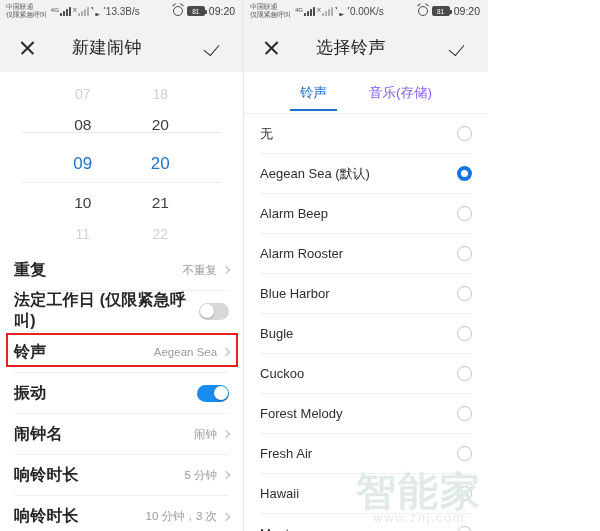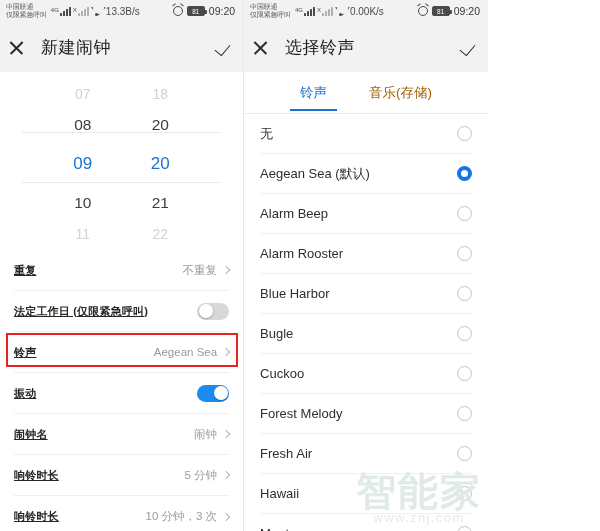--- a/index.html
+++ b/index.html
@@ -51,21 +51,21 @@
   .batt { width:18px; height:10px; border:1.2px solid #4a4a4a; border-radius:2px;
           position:relative; display:flex; align-items:center; justify-content:center;
           font-size:6.5px; color:#ffffff; background:#4a4a4a; }
   .batt::after{ content:""; position:absolute; right:-3px; top:3px; width:2px;
                 height:4px; background:#4a4a4a; border-radius:0 1px 1px 0; }
   .sb-time { font-size:10.5px; color:#3a3a3a; }
 
   
   .appbar {
     height:50px; background:#f2f2f2;
-    display:flex; align-items:center; padding:0 8px;
+    display:flex; align-items:center; padding:0 19px;gap:20px;
   }
   .icon-x { width:17px; height:17px; position:relative; flex:0 0 auto; cursor:pointer; }
   .icon-x::before, .icon-x::after{
     content:""; position:absolute; left:0; top:8px; width:17px; height:1.6px;
     background:#2b2b2b; }
   .icon-x::before{ transform:rotate(45deg);} .icon-x::after{ transform:rotate(-45deg);}
   .appbar-title { margin-left:16px; font-size:17px; color:#1f1f1f; letter-spacing:0.5px; }
   .icon-check { margin-left:auto; width:18px; height:12px; position:relative; cursor:pointer; }
   .icon-check::before{
     content:""; position:absolute; left:1px; top:0px; width:8px; height:13px;
@@ -83,41 +83,41 @@
   .prow.faint { color:#d2d2d2; font-size:14px; }
   .prow.sel { color:#1a72d0; font-weight:normal; font-size:17px; height:50px; }
   .pline { position:absolute; left:22px; right:22px; height:1px; background:#eaeaea; }
   .pline.top { top:60px; } .pline.bot { top:110px; }
 
   
   .rows { background:#ffffff; }
   .row { height:41px; display:flex; align-items:center;
          margin:0 14px; border-bottom:1px solid #efefef; position:relative; }
   .row:last-child { border-bottom:none; }
-  .row-label { font-size:11px; color:#262626; font-weight:bold; letter-spacing:0.2px;text-decoration:underline; }
+  .row-label { font-size:16px; color:#262626; font-weight:bold; letter-spacing:0.2px; }
   .row-value { margin-left:auto; font-size:11.5px; color:#9a9a9a; display:flex;
                align-items:center; gap:6px; }
   .chev { width:6px; height:6px; border-right:1.3px solid #b5b5b5;
           border-top:1.3px solid #b5b5b5; transform:rotate(45deg);
           display:inline-block; }
   .toggle { margin-left:auto; width:32px; height:17px; border-radius:9px;
             position:relative; background:#d8d8d8; cursor:pointer; }
   .toggle::after{ content:""; position:absolute; top:1.5px; left:1.5px;
                   width:14px; height:14px; border-radius:50%; background:#ffffff;
                   box-shadow:0 1px 2px rgba(0,0,0,.25); }
   .toggle.on { background:#1a8cf0; }
   .toggle.on::after{ left:auto; right:1.5px; }
 
   .redbox { position:absolute; left:6px; right:5px; top:333px; height:34px;
             border:2.5px solid #e8231f; pointer-events:none; z-index:5; }
 
   
   .tabs { height:42px; background:#ffffff; display:flex; justify-content:center;
           align-items:center; gap:34px; border-bottom:1px solid #ececec; }
-  .tab { font-size:13.5px; color:#a16207; position:relative; padding:10px 4px 9px;
+  .tab { font-size:13.5px; color:#8b5cf6; position:relative; padding:10px 4px 9px;
          cursor:pointer; }
   .tab.active { color:#1a72d0; }
   .tab.active::after{ content:""; position:absolute; left:-6px; right:-6px;
                       bottom:0; height:2.2px; background:#1a72d0; }
 
   
   .list { background:#ffffff; }
   .litem { height:40px; display:flex; align-items:center; margin:0 16px;
            border-bottom:1px solid #f0f0f0; cursor:pointer; }
   .litem-label { font-size:13px; color:#2e2e2e; }

